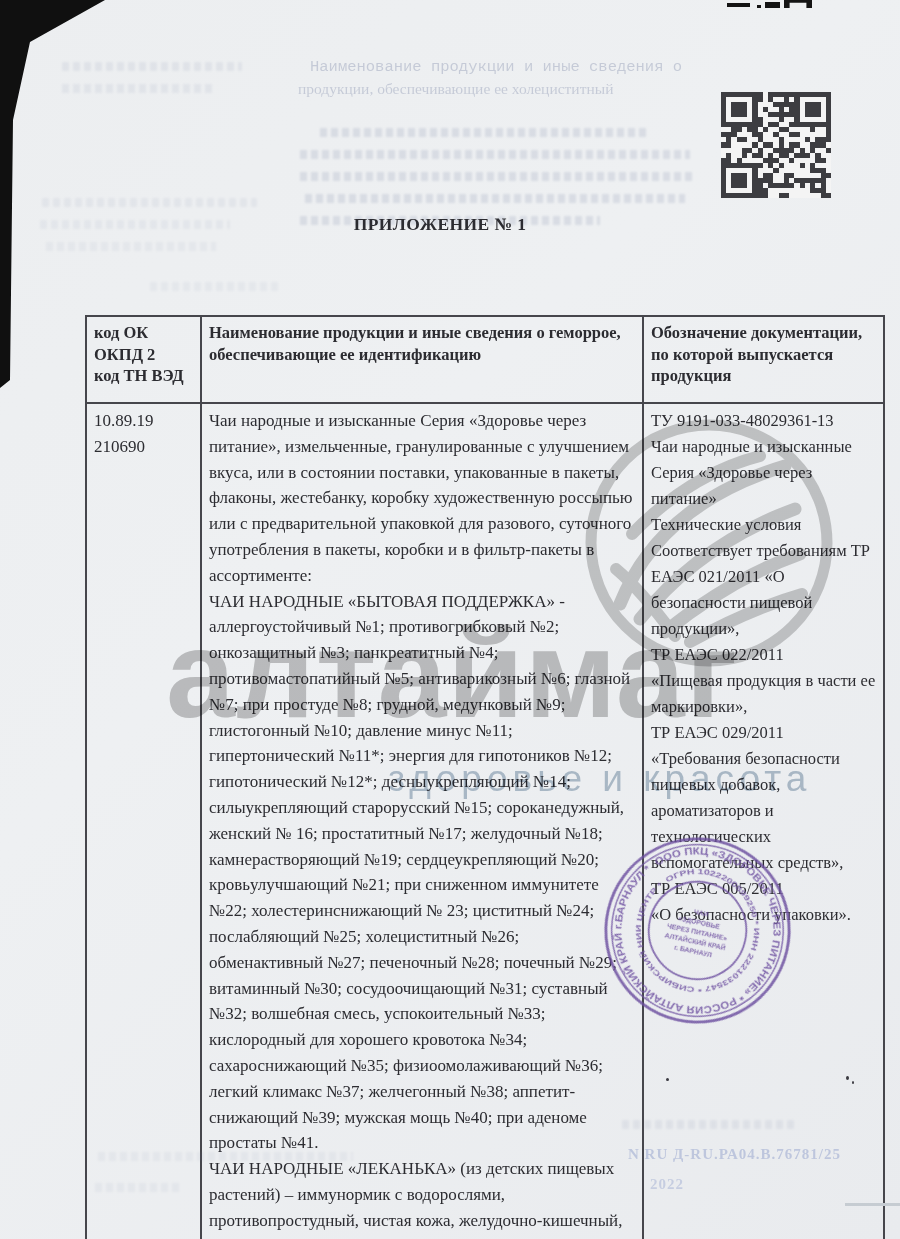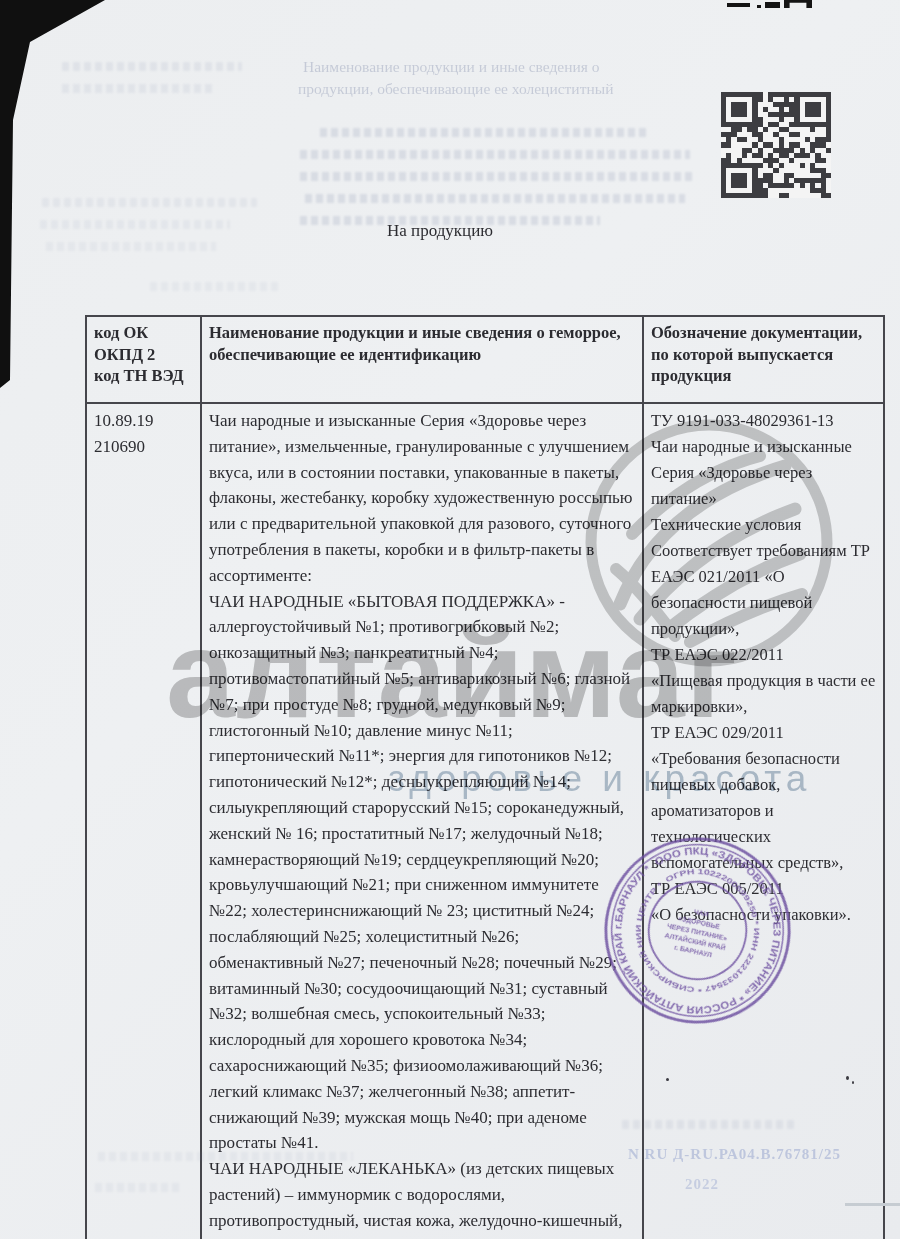--- a/index.html
+++ b/index.html
@@ -292,36 +292,36 @@
       <div class="qrm" style="left: 23.8095%; top: 95.2381%; width: 4.7619%; height: 4.7619%;"></div>
       <div class="qrm" style="left: 28.5714%; top: 95.2381%; width: 4.7619%; height: 4.7619%;"></div>
       <div class="qrm" style="left: 33.3333%; top: 95.2381%; width: 4.7619%; height: 4.7619%;"></div>
       <div class="qrm" style="left: 38.0952%; top: 95.2381%; width: 4.7619%; height: 4.7619%;"></div>
       <div class="qrm" style="left: 52.381%; top: 95.2381%; width: 4.7619%; height: 4.7619%;"></div>
       <div class="qrm" style="left: 57.1429%; top: 95.2381%; width: 4.7619%; height: 4.7619%;"></div>
       <div class="qrm" style="left: 90.4762%; top: 95.2381%; width: 4.7619%; height: 4.7619%;"></div>
       <div class="qrm" style="left: 95.2381%; top: 95.2381%; width: 4.7619%; height: 4.7619%;"></div>
     </div>
 
-  <div class="ghosttext" style="left:303px;top:58px;">Наименование продукции и иные сведения о</div>
+  <div class="ghosttext" style="left:310px;top:58px;font-family:Liberation Mono, monospace;">Наименование продукции и иные сведения о</div>
   <div class="ghosttext" style="left:298px;top:80px;">продукции, обеспечивающие ее холециститный</div>
   <div class="ghostbar" style="left:62px;top:62px;width:180px;opacity:.2;"></div>
   <div class="ghostbar" style="left:62px;top:84px;width:150px;opacity:.18;"></div>
   <div class="ghostbar" style="left:320px;top:128px;width:330px;"></div>
   <div class="ghostbar" style="left:300px;top:150px;width:390px;"></div>
   <div class="ghostbar" style="left:300px;top:172px;width:395px;"></div>
   <div class="ghostbar" style="left:305px;top:194px;width:380px;"></div>
   <div class="ghostbar" style="left:300px;top:216px;width:300px;"></div>
   <div class="ghostbar" style="left:42px;top:198px;width:215px;opacity:.16;"></div>
   <div class="ghostbar" style="left:40px;top:220px;width:190px;opacity:.15;"></div>
   <div class="ghostbar" style="left:46px;top:242px;width:170px;opacity:.14;"></div>
   <div class="ghostbar" style="left:150px;top:282px;width:130px;opacity:.13;"></div>
 
   <div class="titles">
-    <div class="t3">На продукцию</div>
+    <div class="t1">ПРИЛОЖЕНИЕ № 1</div>
   </div>
 
   <table class="doc">
     <tbody>
         <tr>
       <td class="c1 hcell pre">код ОК
 ОКПД 2
 код ТН ВЭД</td>
       <td class="c2 hcell">Наименование продукции и иные сведения о геморрое, обеспечивающие ее идентификацию</td>
       <td class="c3 hcell">Обозначение документации, по которой выпускается продукция</td>
@@ -384,20 +384,20 @@
       <text x="100" y="104">ЧЕРЕЗ ПИТАНИЕ»</text>
       <text x="100" y="114">АЛТАЙСКИЙ КРАЙ</text>
       <text x="100" y="124">г. БАРНАУЛ</text>
     </g>
   </svg>
 
   <div class="ghostbar" style="left:98px;top:1152px;width:255px;opacity:.14;"></div>
   <div class="ghostbar" style="left:95px;top:1183px;width:85px;opacity:.14;"></div>
   <div class="ghostbar" style="left:622px;top:1120px;width:175px;opacity:.2;"></div>
   <div class="bluetext" style="left:628px;top:1146px;opacity:.4;">N RU Д-RU.РА04.В.76781/25</div>
-  <div class="bluetext" style="left:685px;top:1176px;opacity:.32;">2022</div>
+  <div class="bluetext" style="left:650px;top:1176px;opacity:.32;">2022</div>
 
   <div class="dot" style="left:666px;top:1078px;width:3px;height:3px;"></div>
   <div class="dot" style="left:846px;top:1076px;width:3px;height:4px;"></div>
   <div class="dot" style="left:852px;top:1081px;width:2px;height:3px;"></div>
   <div class="edge-line" style="left:845px;top:1203px;width:55px;height:3px;"></div>
 
 </div>
 
 </body></html>

